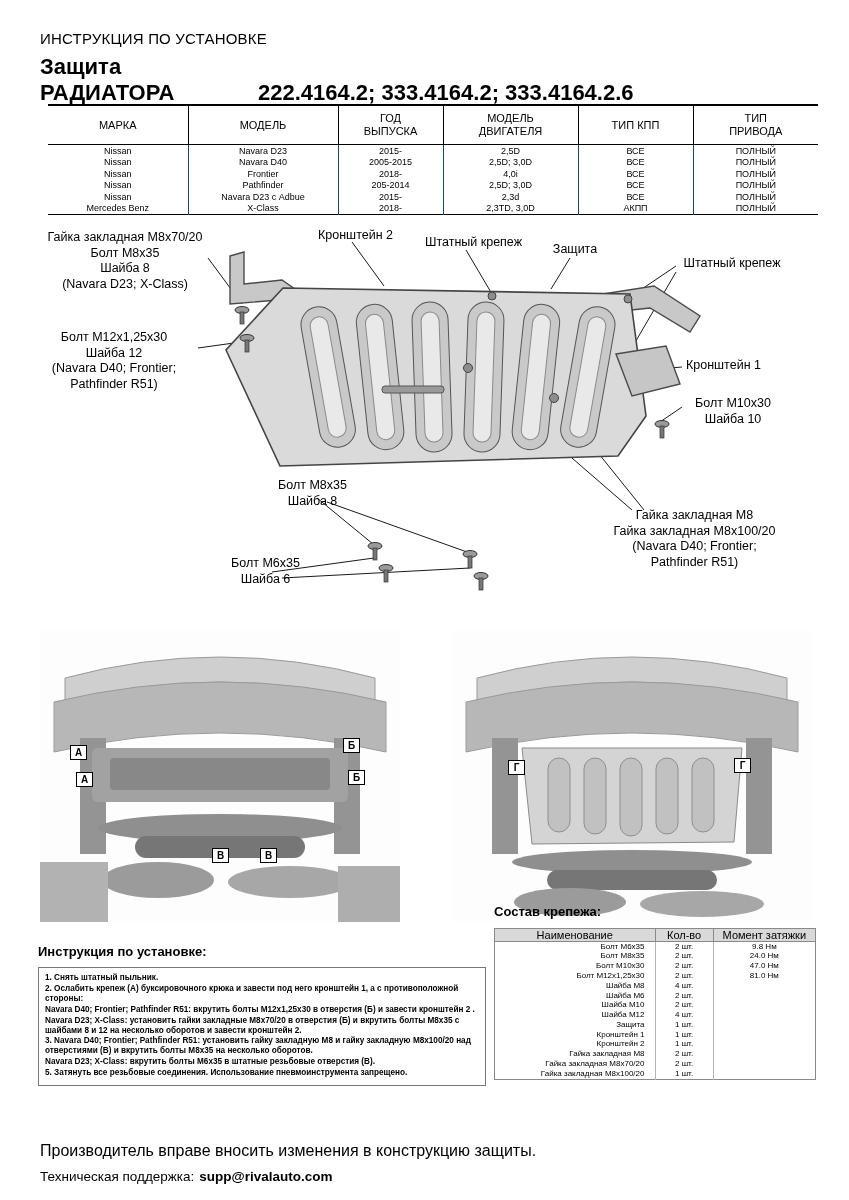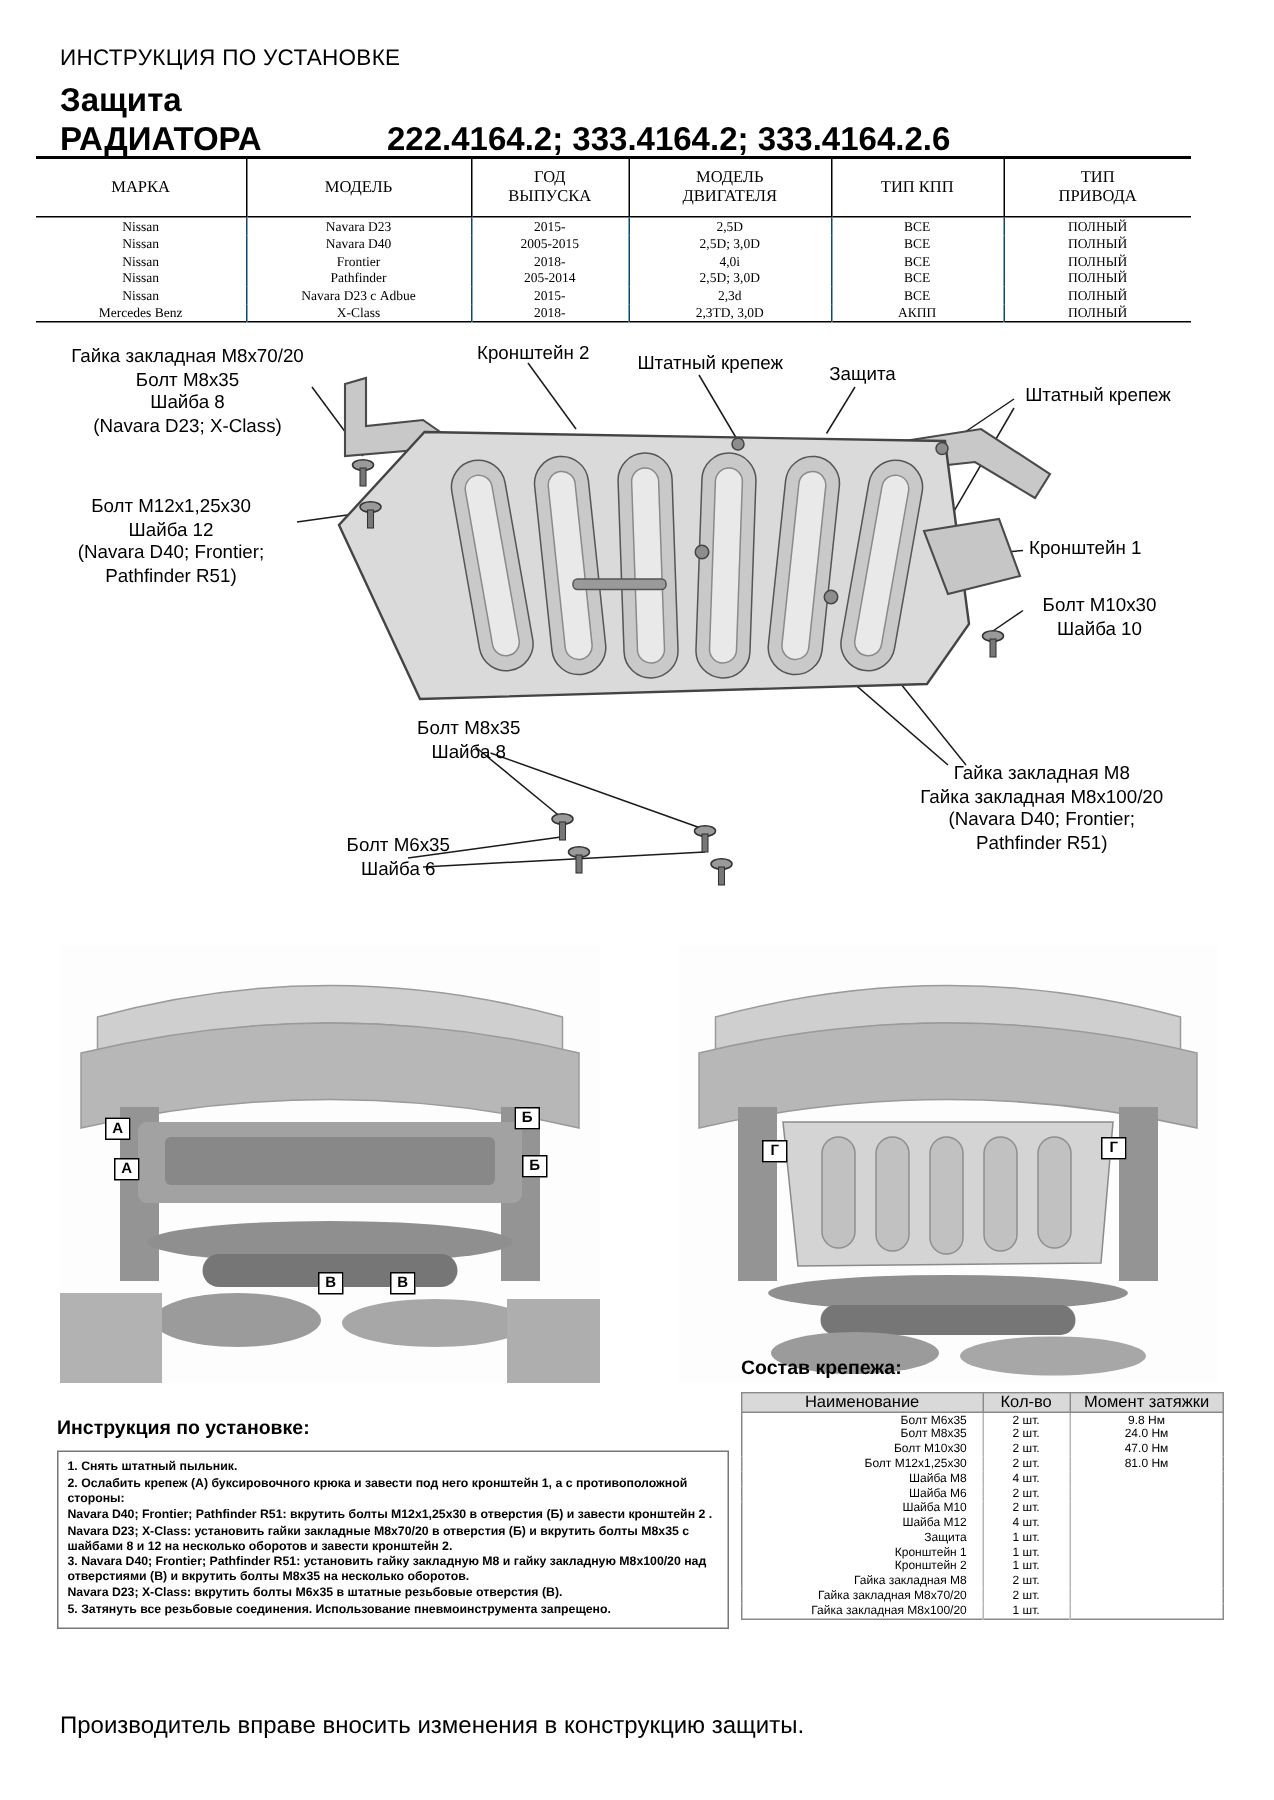--- a/index.html
+++ b/index.html
@@ -7,22 +7,22 @@
   body {
     width:849px; height:1200px; position:relative;
     font-family:"Liberation Sans", sans-serif; color:#000; overflow:hidden;
   }
   
   .hdr { position:absolute; left:40px; top:30px; width:780px; }
   .doc-title { font-size:15px; letter-spacing:0.2px; }
   .doc-sub { margin-top:7px; font-size:22px; font-weight:bold; }
   .doc-sub .product { display:inline-block; width:218px; }
   
-  .vtable { position:absolute; left:24px; top:104px; width:770px; border-collapse:collapse;
-            border-top:2px solid #000; border-bottom:1.5px solid #000;font-family:Liberation Serif, serif; }
+  .vtable { position:absolute; left:48px; top:104px; width:770px; border-collapse:collapse;
+            border-top:2px solid #000; border-bottom:1.5px solid #000; }
   .vtable th { font-size:11px; font-weight:normal; text-align:center; vertical-align:middle;
                padding:6px 2px; border-bottom:1.5px solid #000; border-left:1px solid #000;
                white-space:pre-line; line-height:13px; }
   .vtable th:first-child { border-left:none; }
   .vtable td { font-size:9px; text-align:center; padding:0.5px 2px; border-left:1px solid #0c4a6e; line-height:10.5px; }
   .vtable td:first-child { border-left:none; }
   
   .diagram { position:absolute; left:30px; top:226px; width:790px; height:390px; }
   .diagram svg { position:absolute; left:0; top:0; }
   .callout { position:absolute; font-size:12.5px; line-height:15.5px; text-align:center; white-space:pre-line; }
@@ -391,13 +391,16 @@
           <td class="name">Гайка закладная М8х100/20</td>
           <td class="qty">1 шт.</td>
           <td class="torq"></td>
         </tr>
     </tbody>
   </table>
 </div>
 
 <div class="footer">
   <div class="f1">Производитель вправе вносить изменения в конструкцию защиты.</div>
+  <div class="f2">
+    <span>Техническая поддержка:</span><span class="email">supp@rivalauto.com</span>
+  </div>
 </div>
 
 </body></html>

